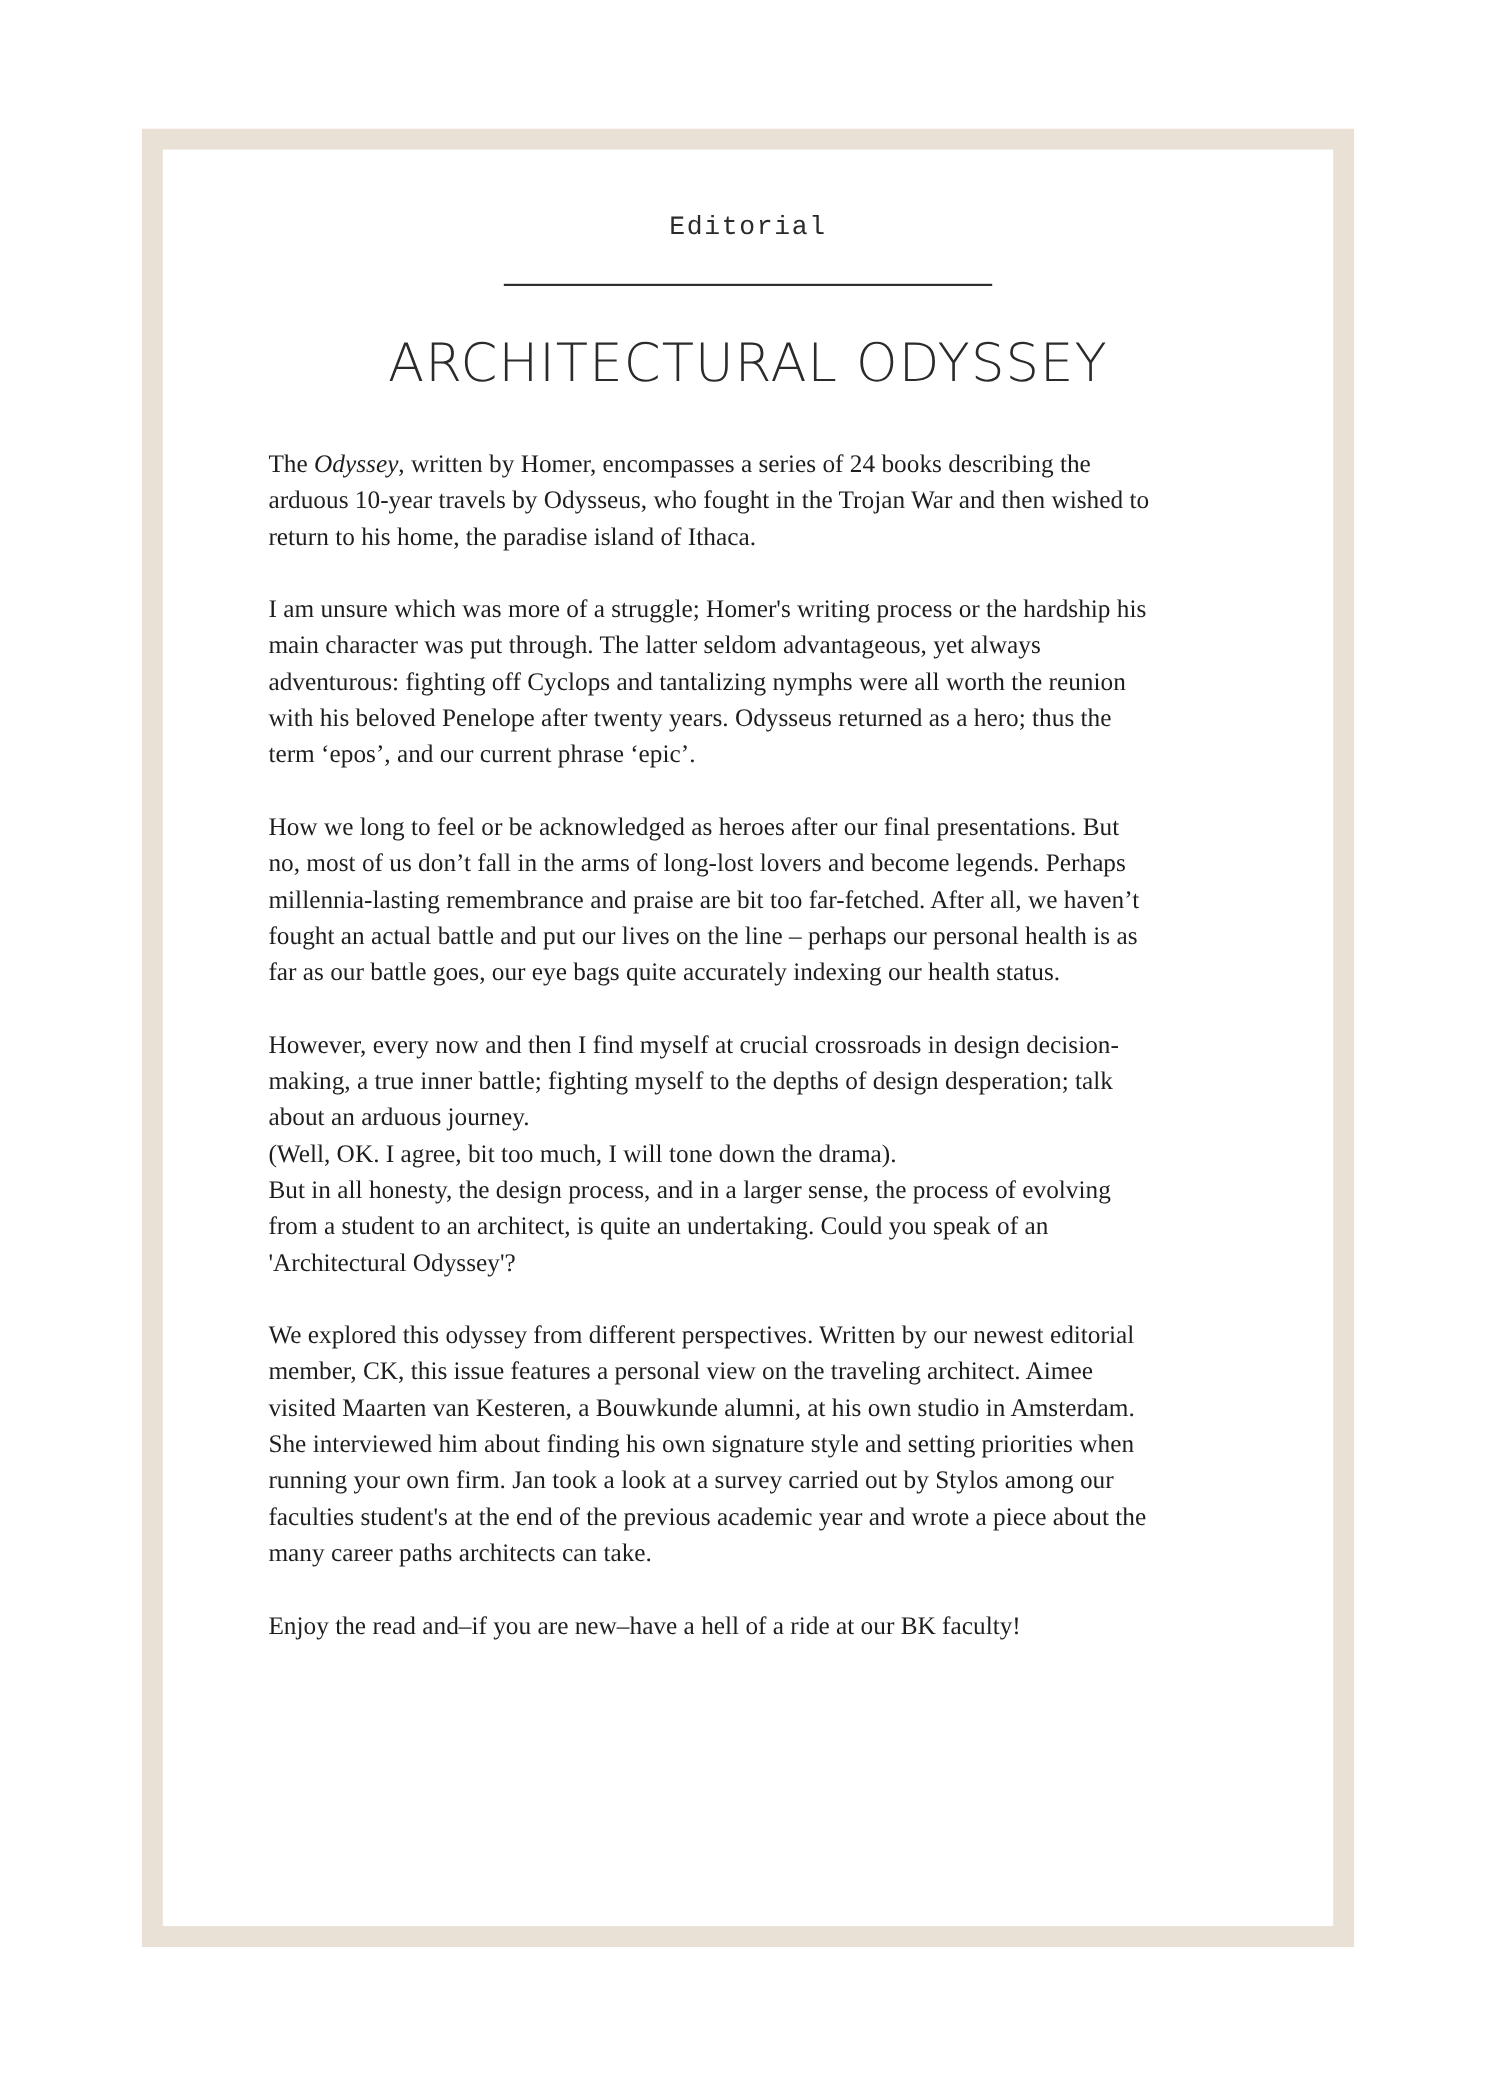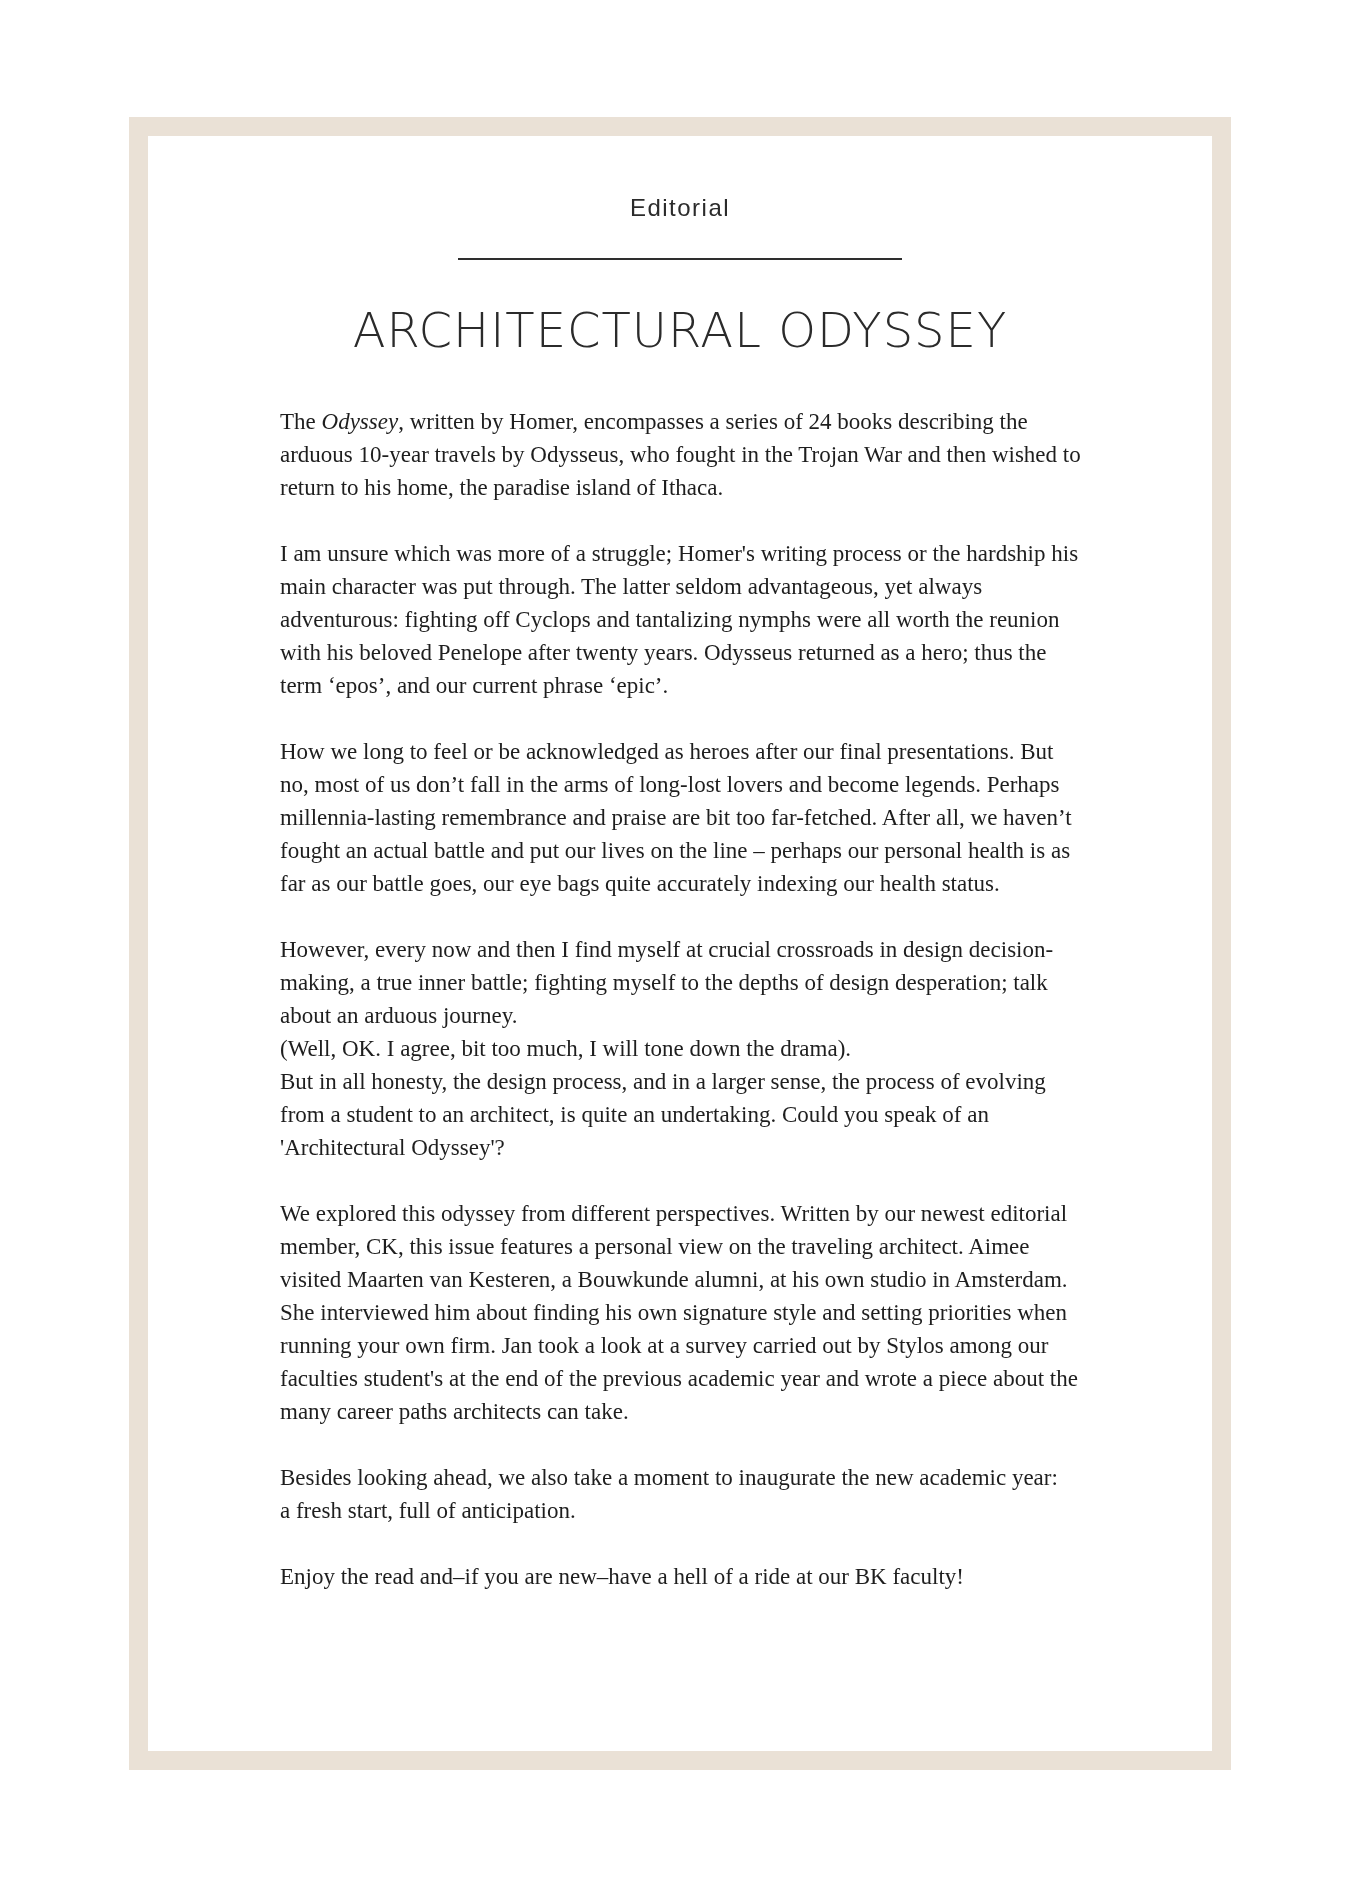--- a/index.html
+++ b/index.html
@@ -25,21 +25,21 @@
     overflow: hidden;
   }
   .page-inner {
     width: 100%;
     height: 100%;
     box-sizing: border-box;
   }
   .kicker {
     margin-top: 56px;
     text-align: center;
-    font-family: Liberation Sans, sans-serif;
+    font-family: Liberation Mono, monospace;
     font-weight: 200;
     font-size: 24px;
     letter-spacing: 1.5px;
     line-height: 31px;
     color: var(--heading-color, #2B2B2B);
   }
   .kicker-rule {
     width: 444px;
     height: 2px;
     margin: 35px auto 0 auto;
@@ -57,21 +57,20 @@
     white-space: nowrap;
   }
   .article-body {
     margin-top: 48px;
     padding-left: 96px;
     padding-right: 40px;
     font-size: 23px;
     line-height: 33px;
     color: var(--body-color, #1E1E1E);
     text-align: left;
-    margin-left: 36px;
   }
   .para {
     margin: 0 0 33px 0;
     white-space: nowrap;
   }
   .para:last-child {
     margin-bottom: 0;
   }
 </style>
 </head>
@@ -81,17 +80,16 @@
   <div class="page-inner">
     <div class="kicker">Editorial</div>
     <div class="kicker-rule"></div>
     <div class="article-title">ARCHITECTURAL ODYSSEY</div>
     <div class="article-body" id="article-body">
         <div class="para">The <i>Odyssey</i>, written by Homer, encompasses a series of 24 books describing the<br>arduous 10-year travels by Odysseus, who fought in the Trojan War and then wished to<br>return to his home, the paradise island of Ithaca.</div>
         <div class="para">I am unsure which was more of a struggle; Homer's writing process or the hardship his<br>main character was put through. The latter seldom advantageous, yet always<br>adventurous: fighting off Cyclops and tantalizing nymphs were all worth the reunion<br>with his beloved Penelope after twenty years. Odysseus returned as a hero; thus the<br>term ‘epos’, and our current phrase ‘epic’.</div>
         <div class="para">How we long to feel or be acknowledged as heroes after our final presentations. But<br>no, most of us don’t fall in the arms of long-lost lovers and become legends. Perhaps<br>millennia-lasting remembrance and praise are bit too far-fetched. After all, we haven’t<br>fought an actual battle and put our lives on the line – perhaps our personal health is as<br>far as our battle goes, our eye bags quite accurately indexing our health status.</div>
         <div class="para">However, every now and then I find myself at crucial crossroads in design decision-<br>making, a true inner battle; fighting myself to the depths of design desperation; talk<br>about an arduous journey.<br>(Well, OK. I agree, bit too much, I will tone down the drama).<br>But in all honesty, the design process, and in a larger sense, the process of evolving<br>from a student to an architect, is quite an undertaking. Could you speak of an<br>'Architectural Odyssey'?</div>
         <div class="para">We explored this odyssey from different perspectives. Written by our newest editorial<br>member, CK, this issue features a personal view on the traveling architect. Aimee<br>visited Maarten van Kesteren, a Bouwkunde alumni, at his own studio in Amsterdam.<br>She interviewed him about finding his own signature style and setting priorities when<br>running your own firm. Jan took a look at a survey carried out by Stylos among our<br>faculties student's at the end of the previous academic year and wrote a piece about the<br>many career paths architects can take.</div>
-        <div class="para">Besides looking ahead, we also take a moment to inaugurate the new academic year:<br>a fresh start, full of anticipation.</div>
         <div class="para">Enjoy the read and–if you are new–have a hell of a ride at our BK faculty!</div>
       </div>
   </div>
 </div>
 
 </body></html>

